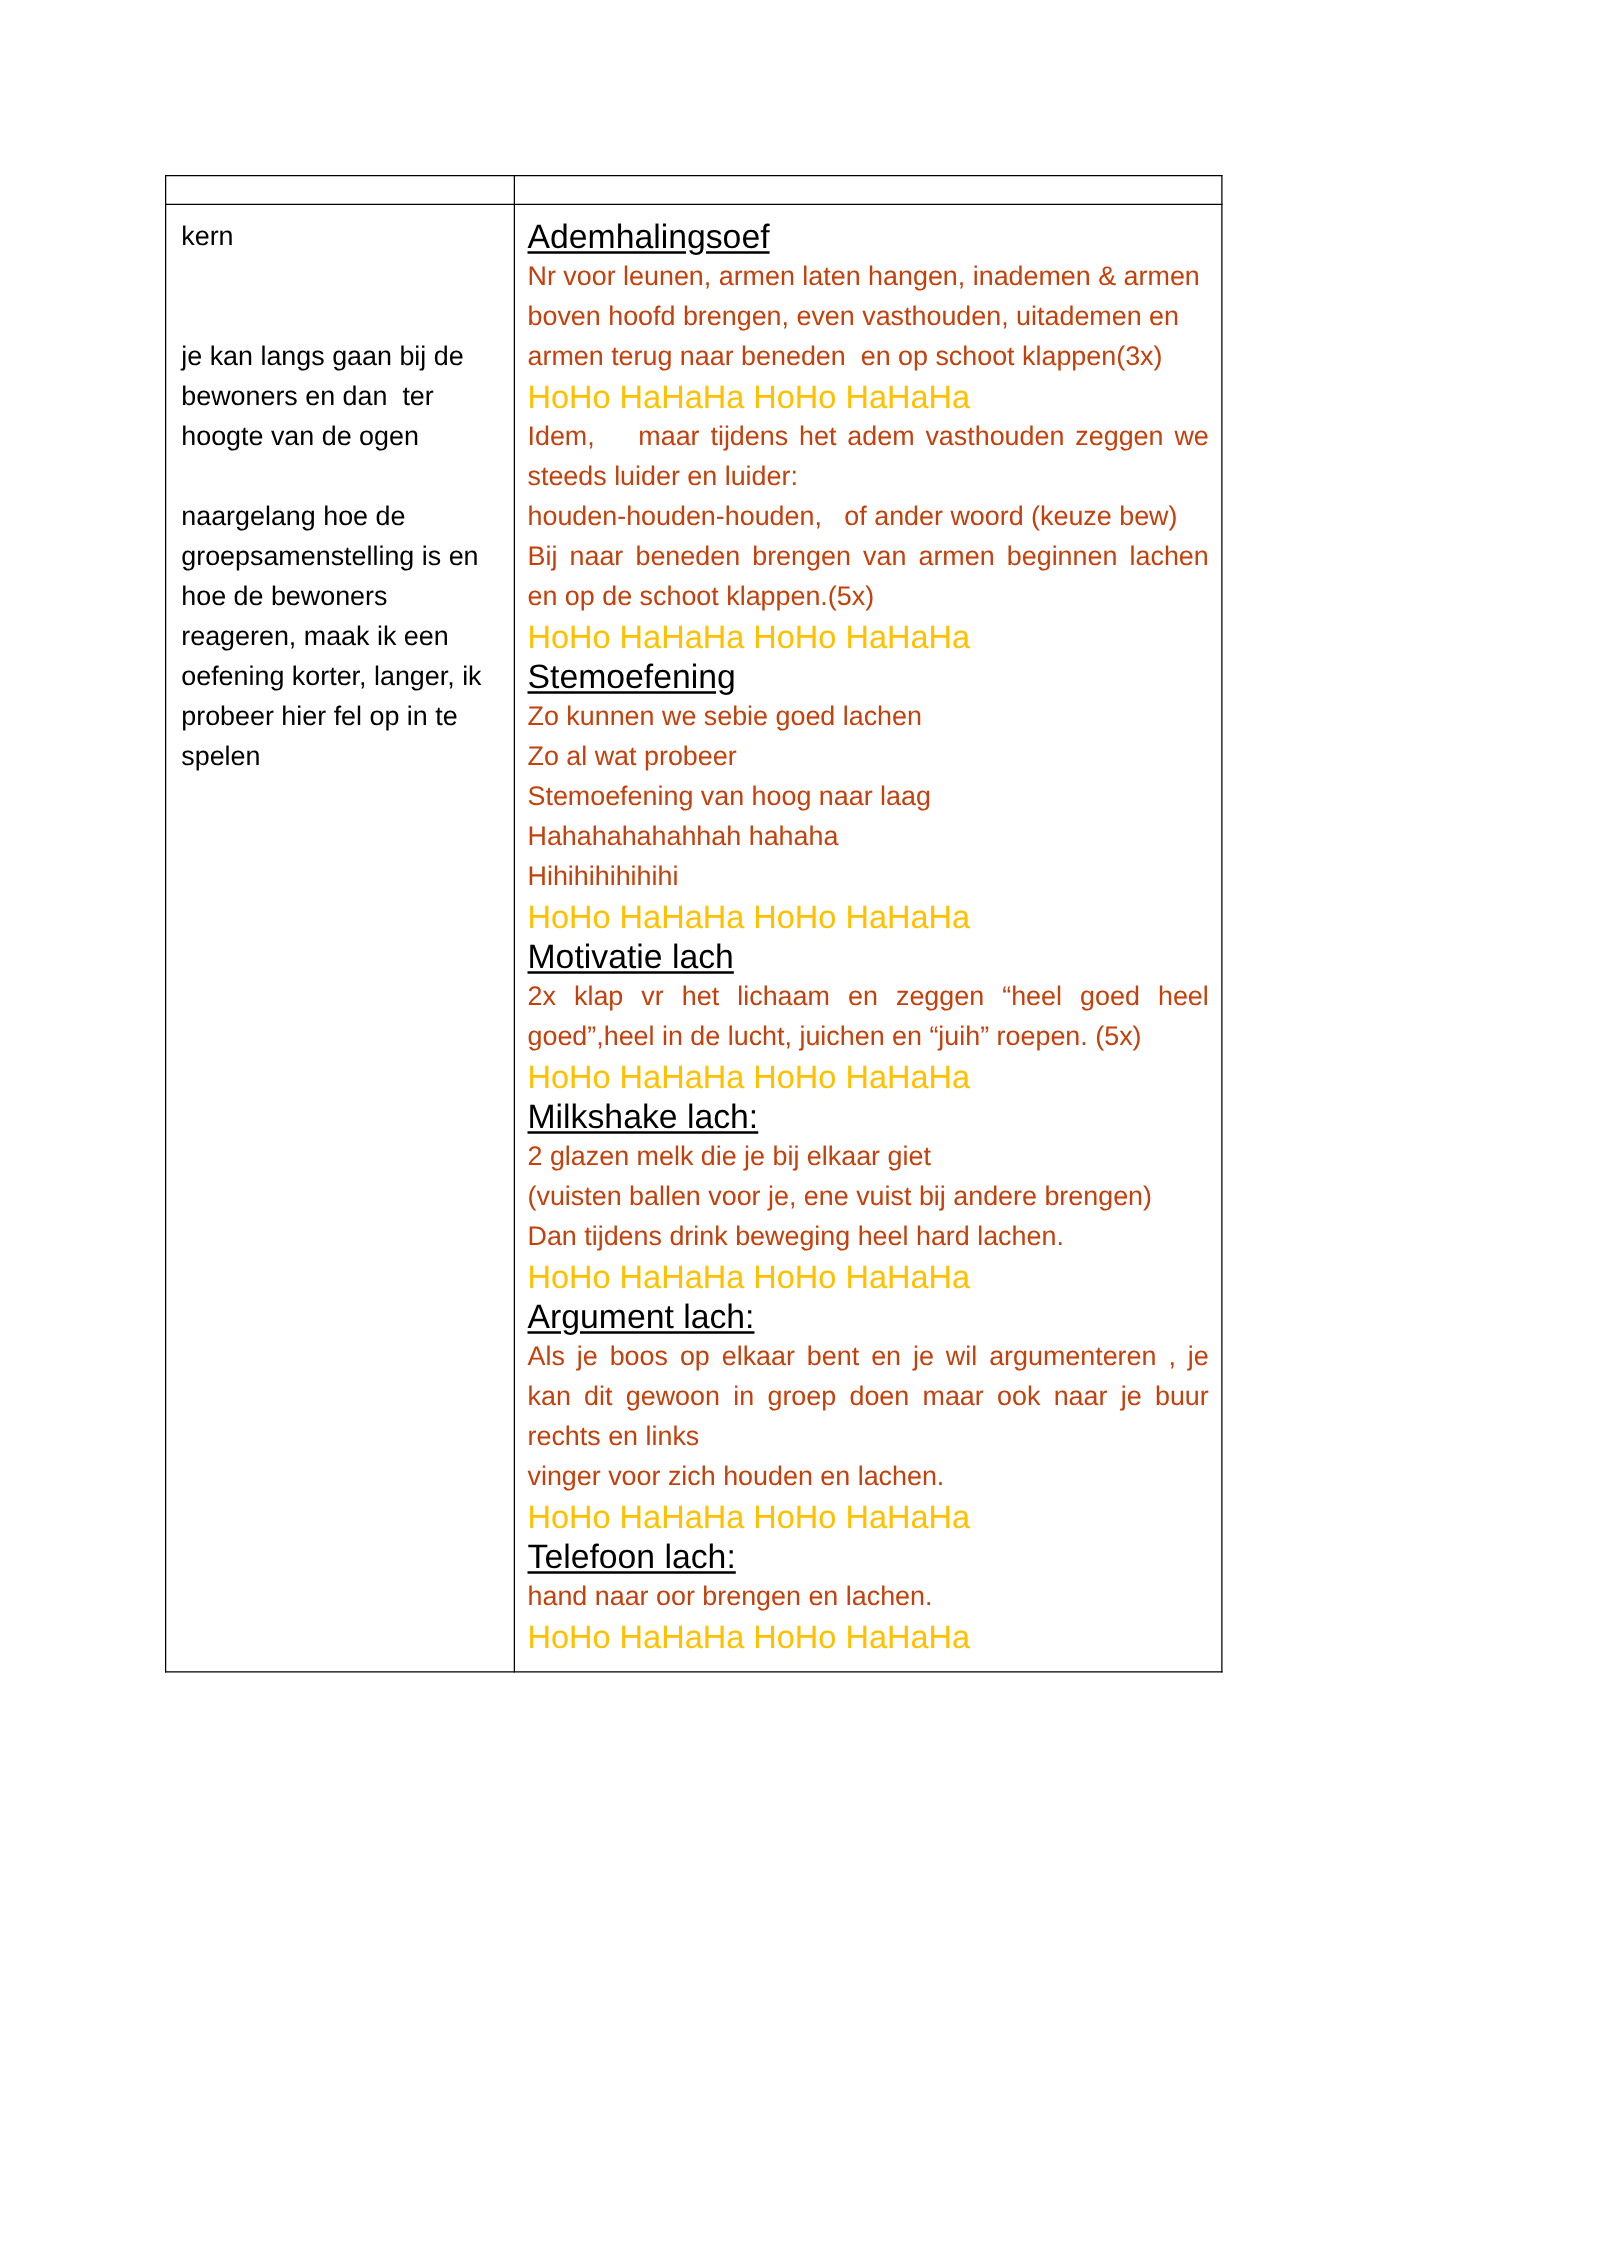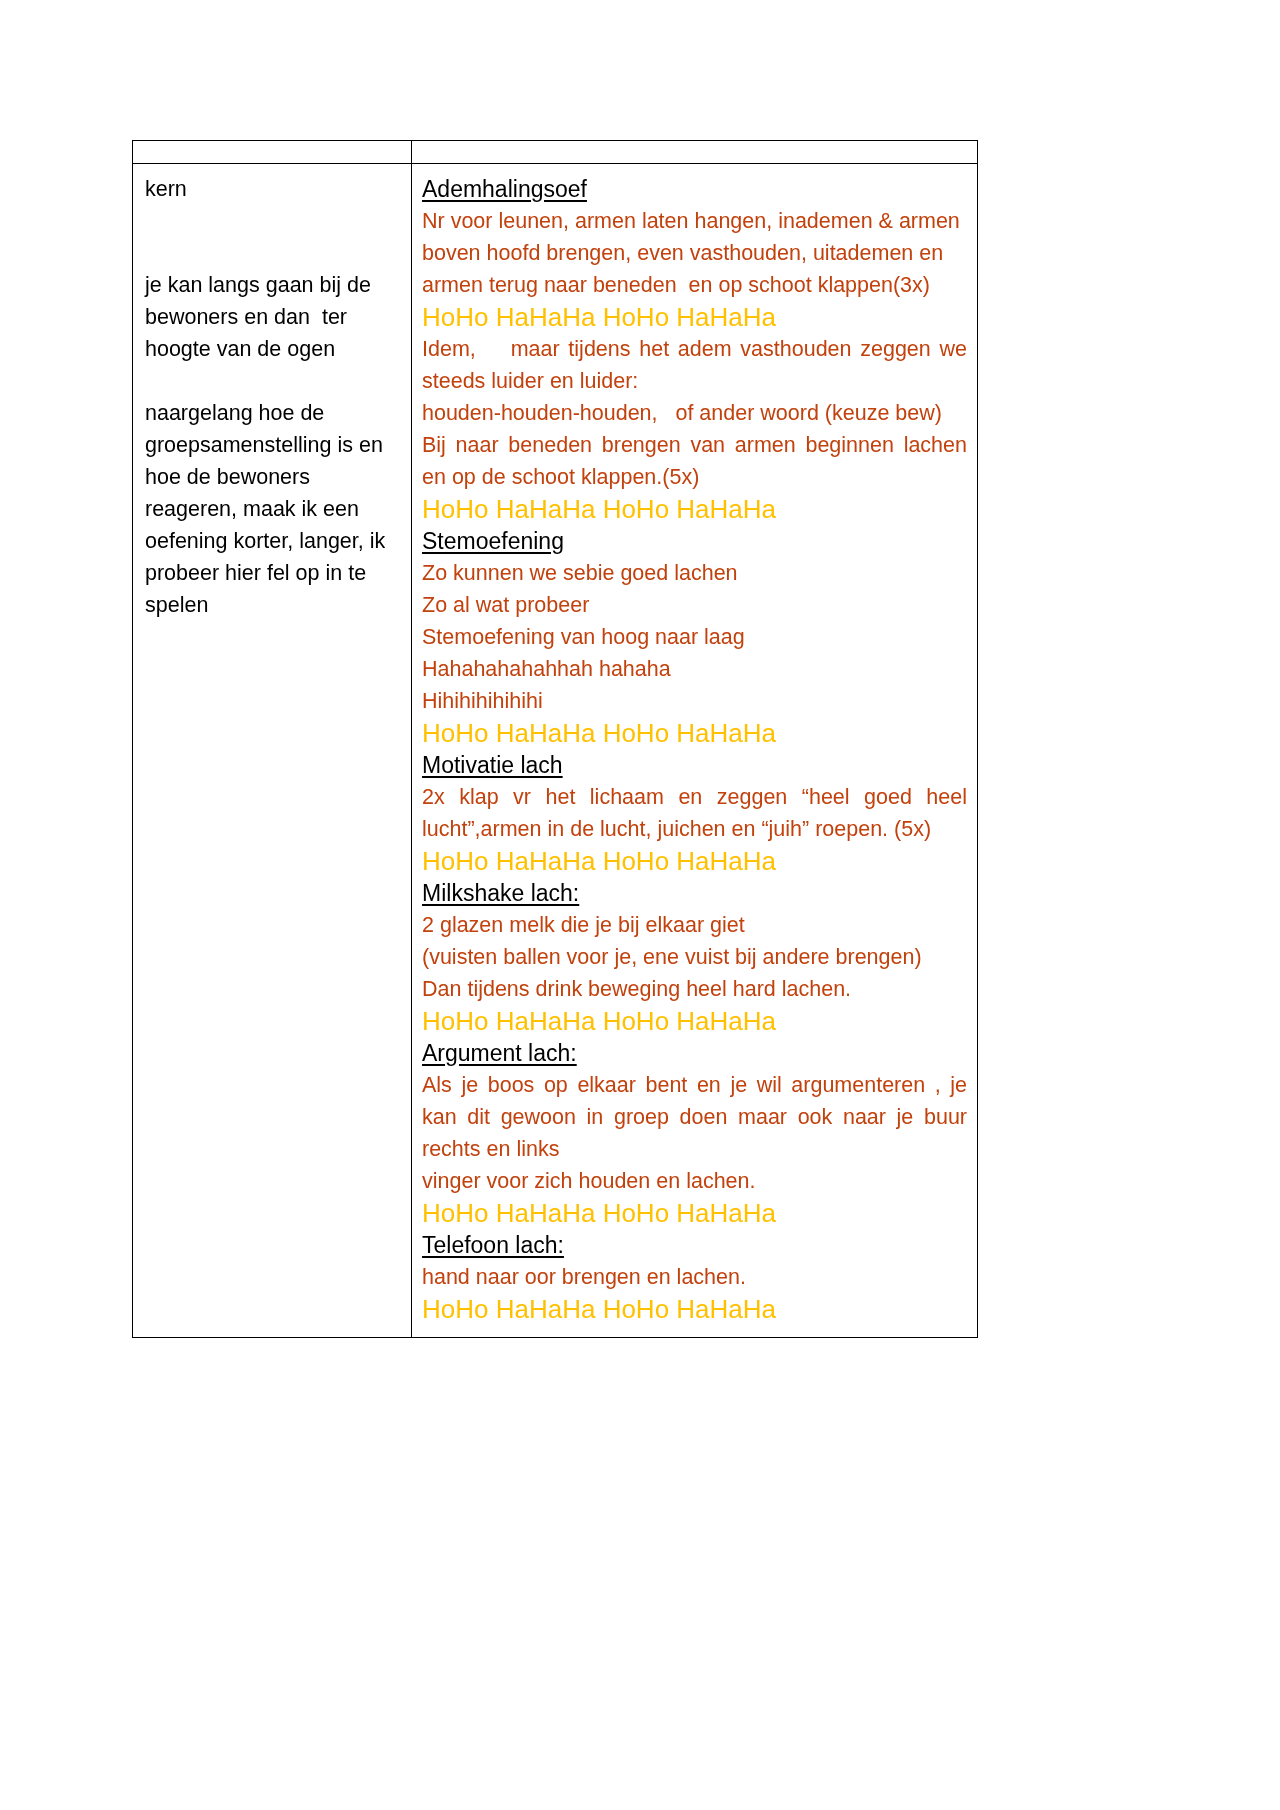--- a/index.html
+++ b/index.html
@@ -68,21 +68,21 @@
     line-height: 32px;
     color: #c2410c;
     white-space: pre-wrap;
   }
   p.r.just {
     text-align: justify;
     text-align-last: left;
   }
   .hd {
     margin: 0;
-    font-size: 23px;
+    font-size: 27px;
     line-height: 32px;
     text-decoration: underline;
     text-underline-offset: 3px;
     color: #000000;
     display: block;
   }
   .refrain {
     margin: 0;
     font-size: 26px;
     line-height: 32px;
@@ -131,21 +131,21 @@
 
             <p class="hd">Stemoefening</p>
             <p class="r">Zo kunnen we sebie goed lachen</p>
             <p class="r">Zo al wat probeer</p>
             <p class="r">Stemoefening van hoog naar laag</p>
             <p class="r">Hahahahahahhah hahaha</p>
             <p class="r">Hihihihihihihi</p>
             <p class="refrain">HoHo HaHaHa HoHo HaHaHa</p>
 
             <p class="hd">Motivatie lach</p>
-            <p class="r just">2x klap vr het lichaam en zeggen “heel goed heel lucht”,armen in de lucht, juichen en “juih” roepen. (5x)</p>
+            <p class="r just">2x klap vr het lichaam en zeggen “heel goed heel goed”,heel in de lucht, juichen en “juih” roepen. (5x)</p>
             <p class="refrain">HoHo HaHaHa HoHo HaHaHa</p>
 
             <p class="hd">Milkshake lach:</p>
             <p class="r">2 glazen melk die je bij elkaar giet</p>
             <p class="r">(vuisten ballen voor je, ene vuist bij andere brengen)</p>
             <p class="r">Dan tijdens drink beweging heel hard lachen.</p>
             <p class="refrain">HoHo HaHaHa HoHo HaHaHa</p>
 
             <p class="hd">Argument lach: </p>
             <p class="r just">Als je boos op elkaar bent en je wil argumenteren , je kan dit gewoon in groep doen maar ook naar je buur rechts en links</p>

